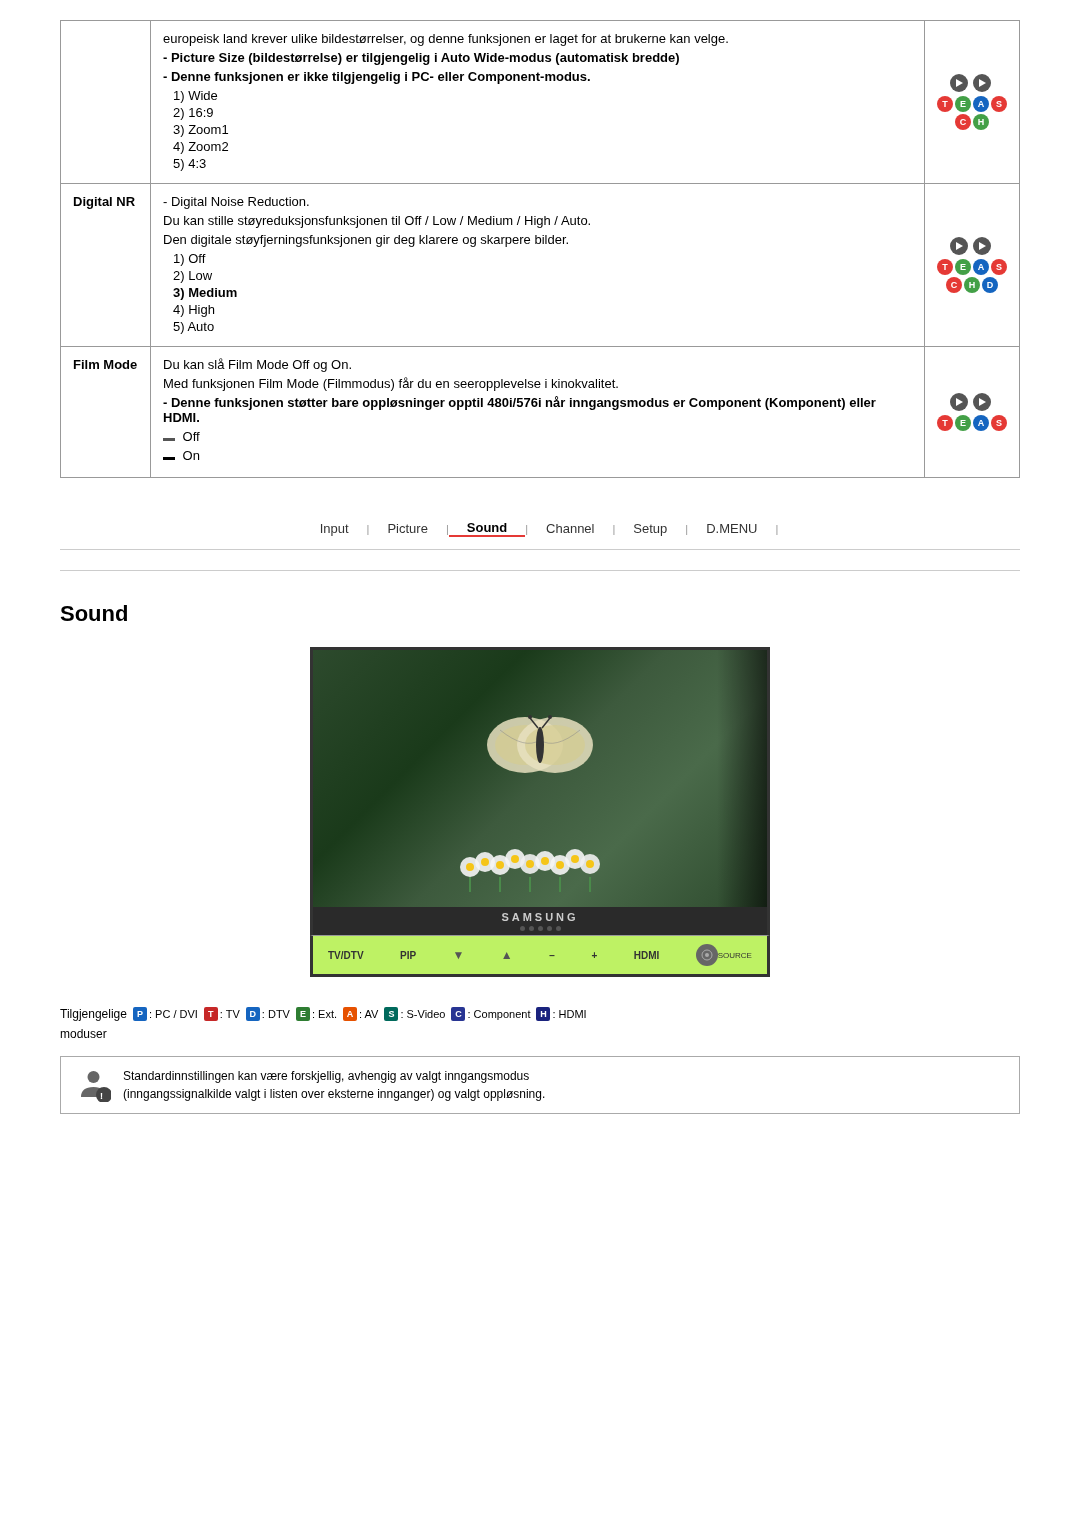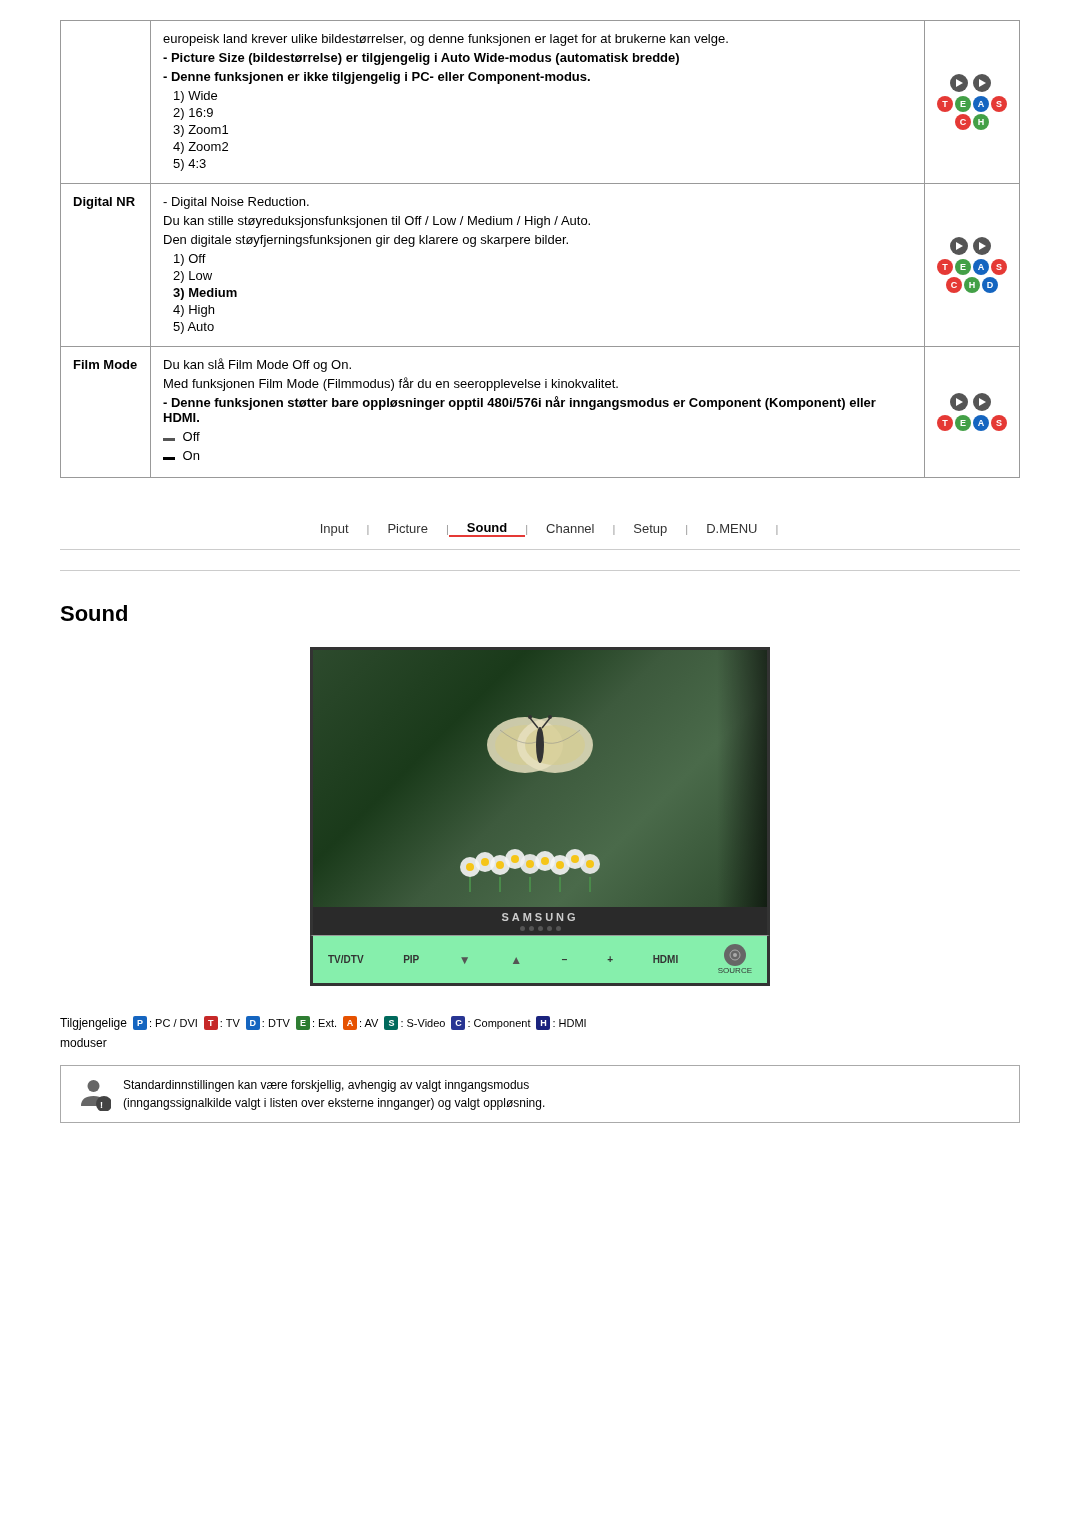--- a/index.html
+++ b/index.html
@@ -195,40 +195,40 @@
       margin-top: 3px;
     }
     .tv-dot {
       width: 5px;
       height: 5px;
       border-radius: 50%;
       background: #555;
     }
 
     .tv-controls-bar {
-      background: #86efac;
+      background: #bef264;
       border: 3px solid #333;
       border-top: 1px solid #999;
       padding: 8px 15px;
       display: flex;
       align-items: center;
       justify-content: space-between;
     }
     .tv-btn {
       font-size: 10px;
       color: #333;
       font-weight: bold;
     }
     .tv-arrow {
       font-size: 12px;
       color: #555;
     }
     .source-btn {
       display: flex;
-      flex-direction: column;
+      flex-direction: row;
       align-items: center;
     }
     .source-icon {
       width: 22px;
       height: 22px;
       border-radius: 50%;
       background: #666;
       display: flex;
       align-items: center;
       justify-content: center;

